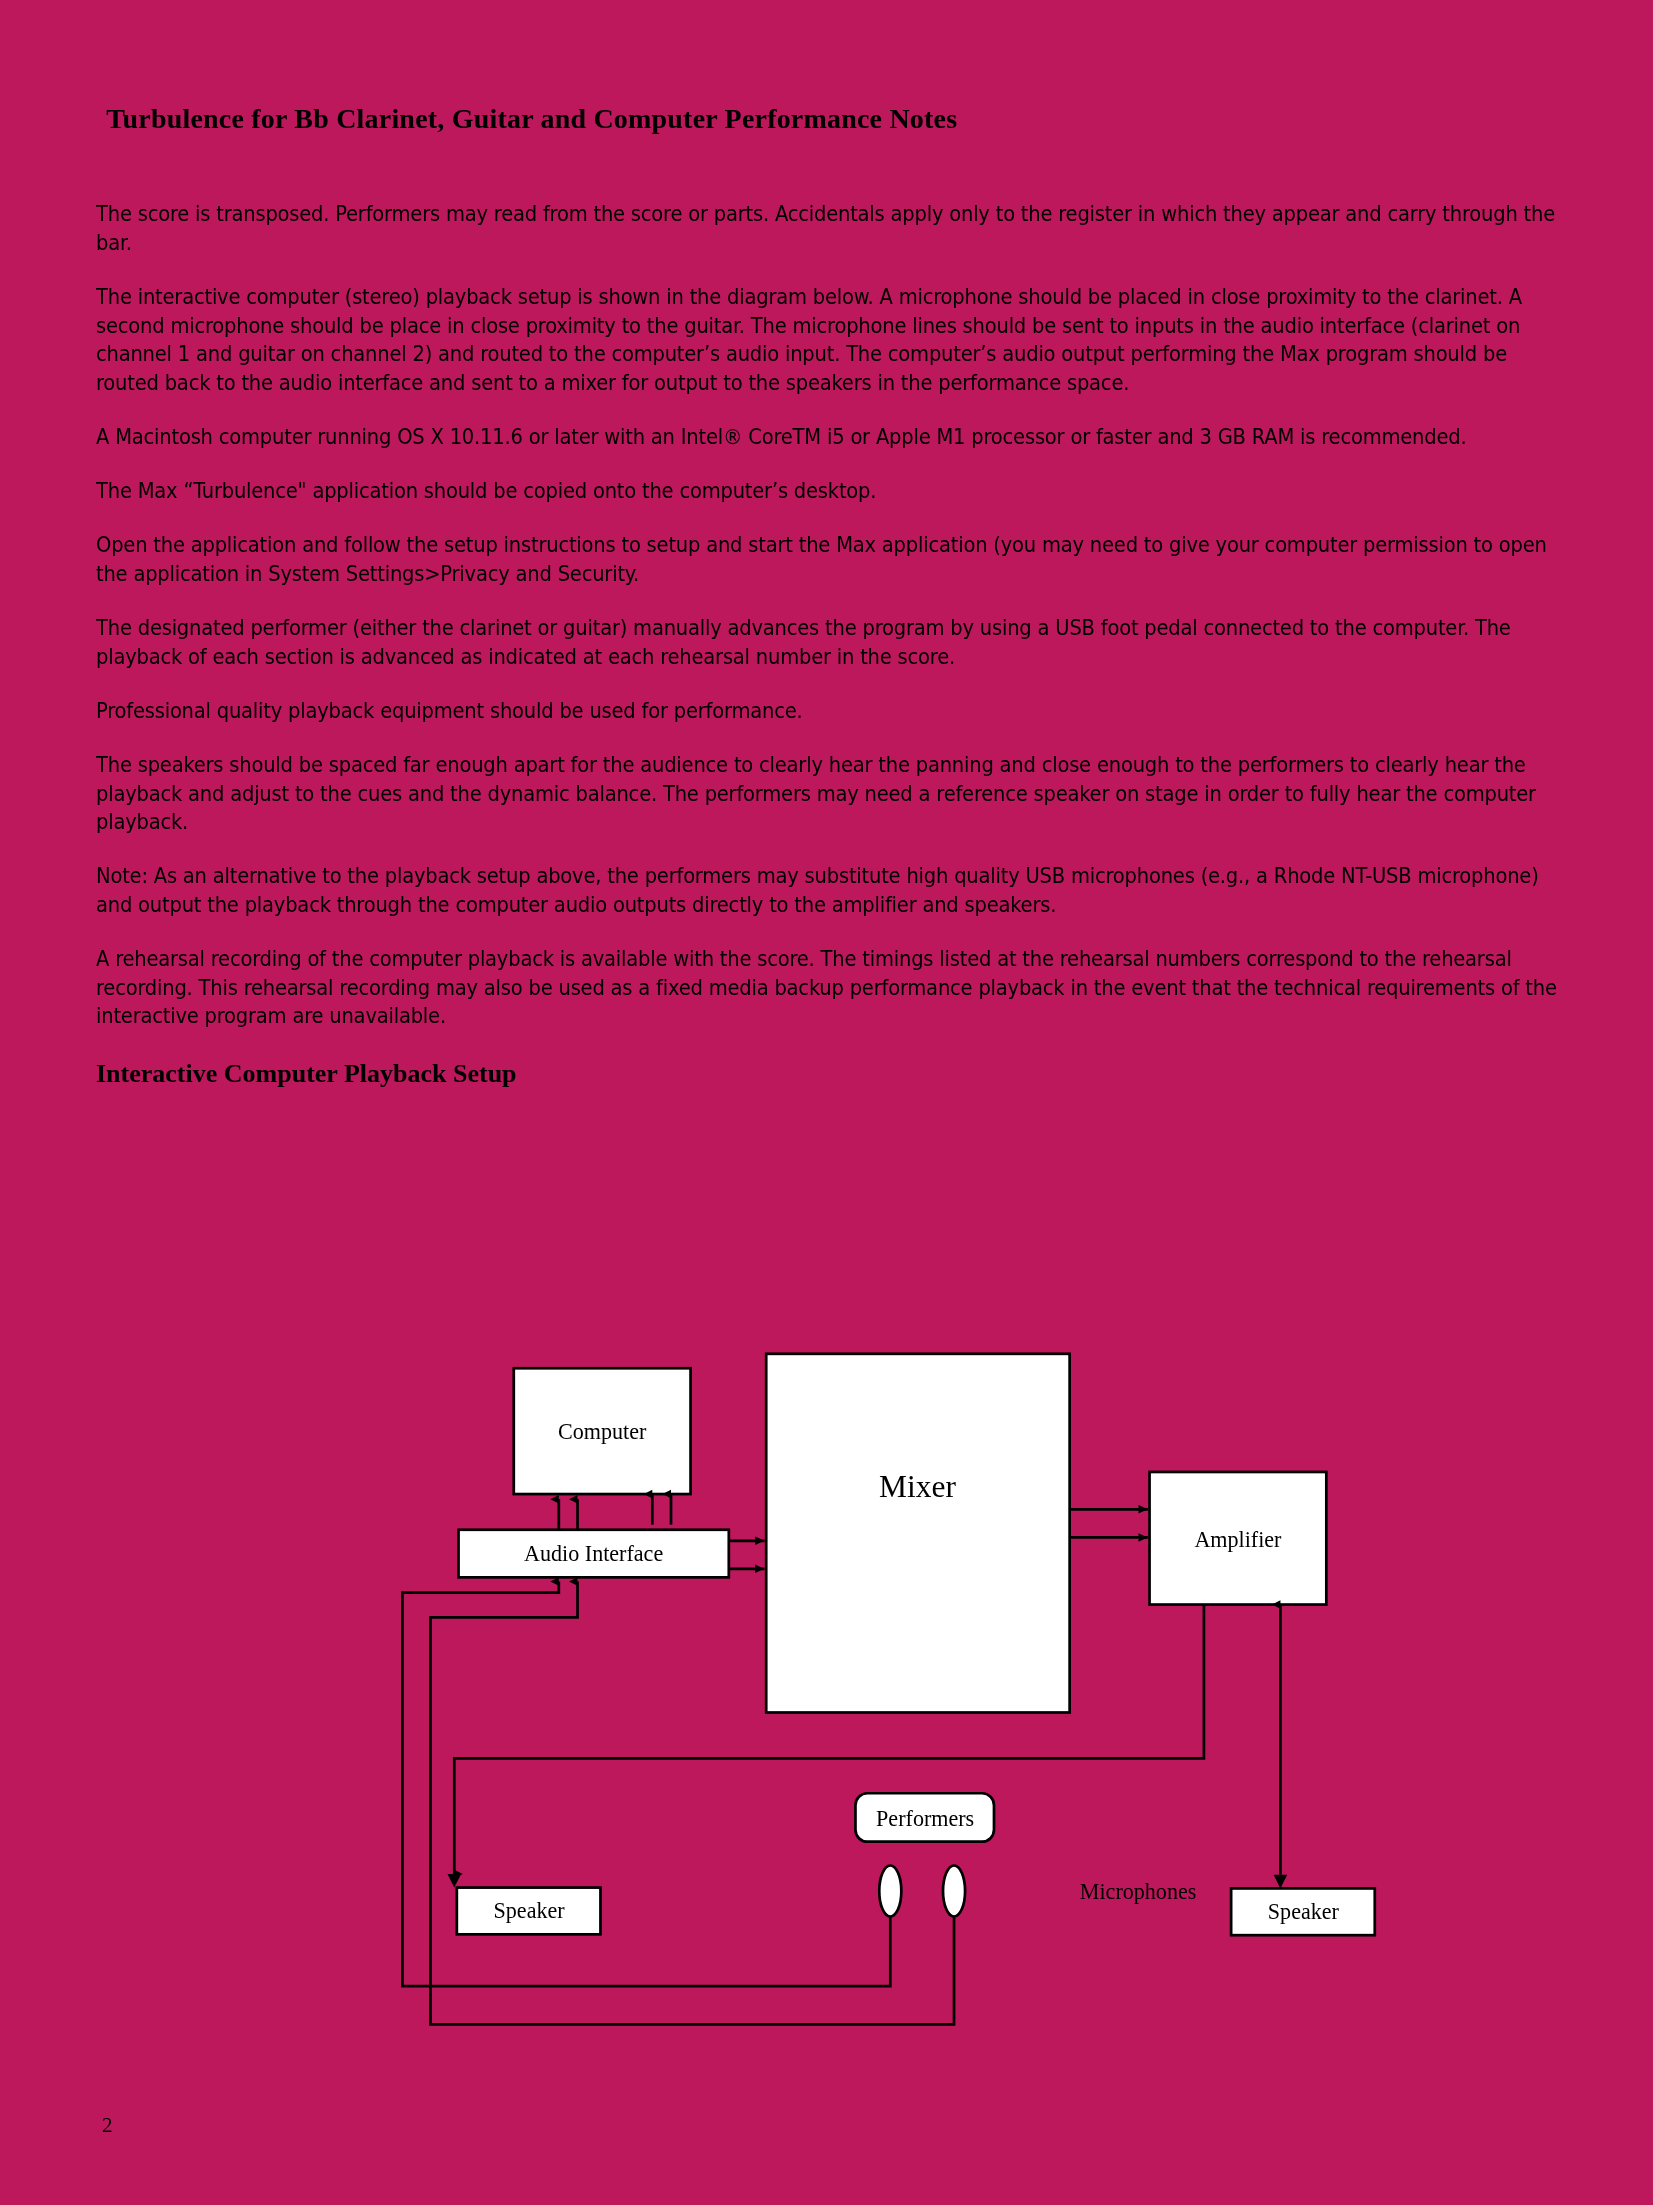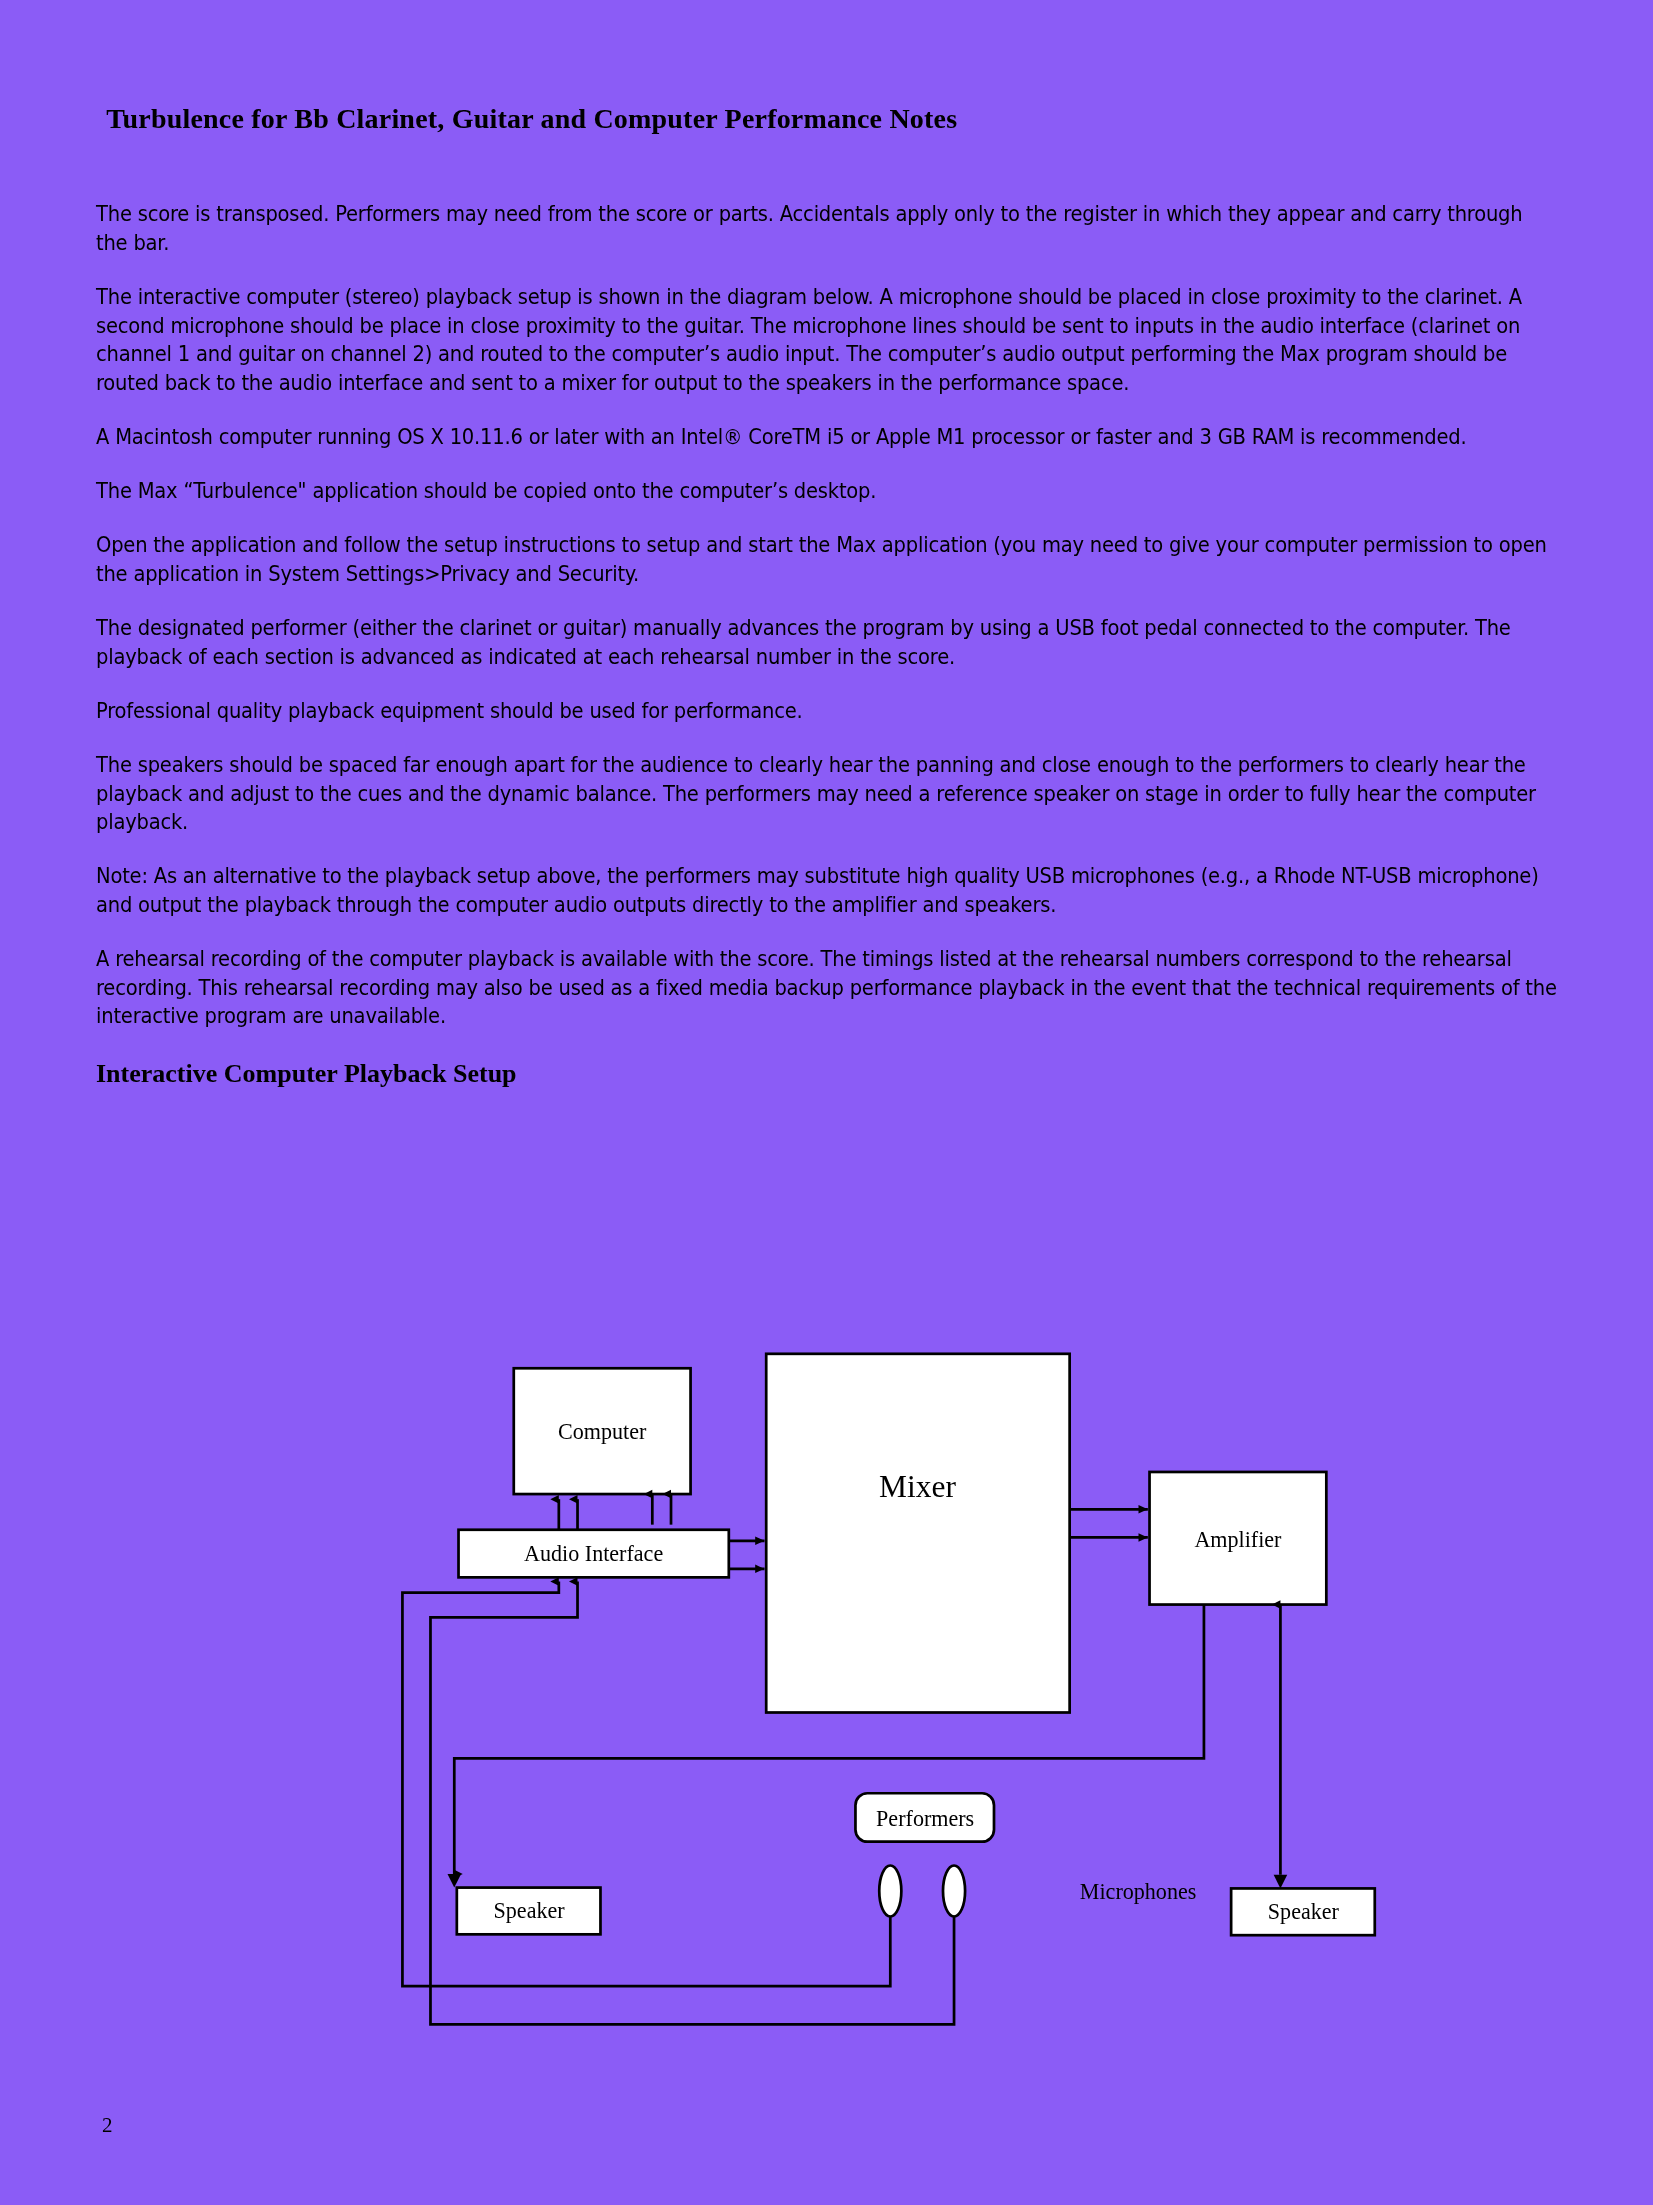--- a/index.html
+++ b/index.html
@@ -13,21 +13,21 @@
     position: relative;
     font-family: "Liberation Sans", sans-serif;
     color: #000000;
     overflow: hidden;
   }
   .page {
     position: absolute;
     left: 0; top: 0;
     width: 1654px;
     height: 2205px;
-    background: #8b5cf6;
+    background: #be185d;
   }
   .content {
     position: absolute;
     left: 96px;
     top: 102px;
     width: 1462px;
   }
   .doc-title {
     font-family: "Liberation Serif", serif;
     font-weight: bold;
@@ -82,21 +82,21 @@
 
 <div class="page">
 
   <div class="content">
 
     <h1 class="doc-title">Turbulence for Bb Clarinet, Guitar and Computer Performance Notes</h1>
 
     <div class="gap-a"></div>
 
     <div class="gap-b"></div>
-    <p class="body-par">The score is transposed. Performers may need from the score or parts.  Accidentals apply only to the register in which they appear and carry through the bar.</p>
+    <p class="body-par">The score is transposed. Performers may read from the score or parts.  Accidentals apply only to the register in which they appear and carry through the bar.</p>
 
     <div class="gap-b"></div>
     <p class="body-par">The interactive computer (stereo) playback setup is shown in the diagram below. A microphone should be placed in close proximity to the clarinet. A second microphone should be place in close proximity to the guitar. The microphone lines should be sent to inputs in the audio interface (clarinet on channel 1 and guitar on channel 2) and routed to the computer’s audio input. The computer’s audio output performing the Max program should be routed back to the audio interface and sent to a mixer for output to the speakers in the performance space.</p>
 
     <div class="gap-b"></div>
     <p class="body-par">A Macintosh computer running OS X 10.11.6 or later with an Intel® CoreTM i5 or Apple M1 processor or faster and 3 GB RAM is recommended.</p>
 
     <div class="gap-b"></div>
     <p class="body-par">The Max “Turbulence" application should be copied onto the computer’s desktop.</p>
 

